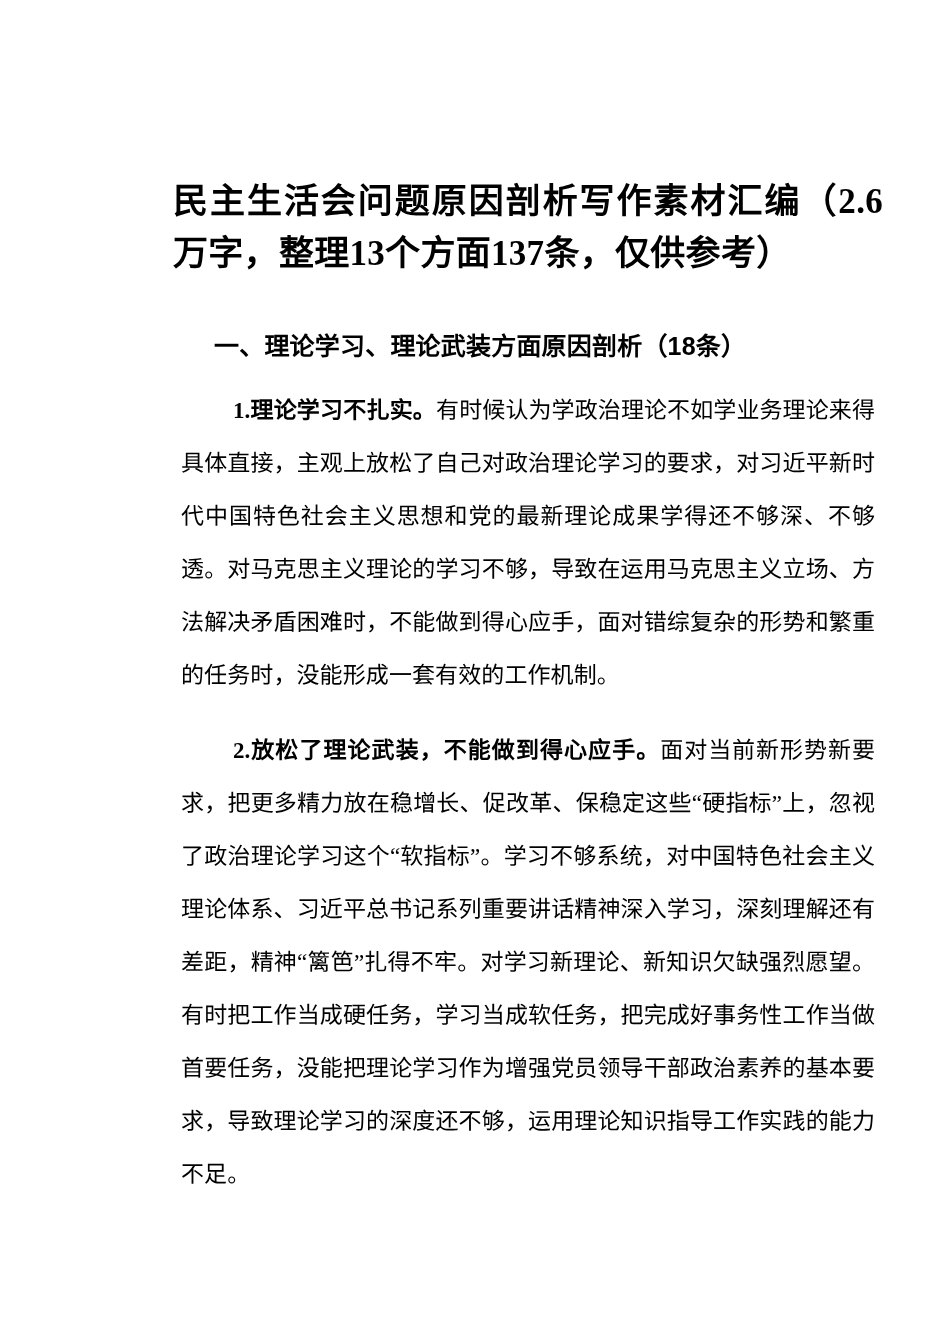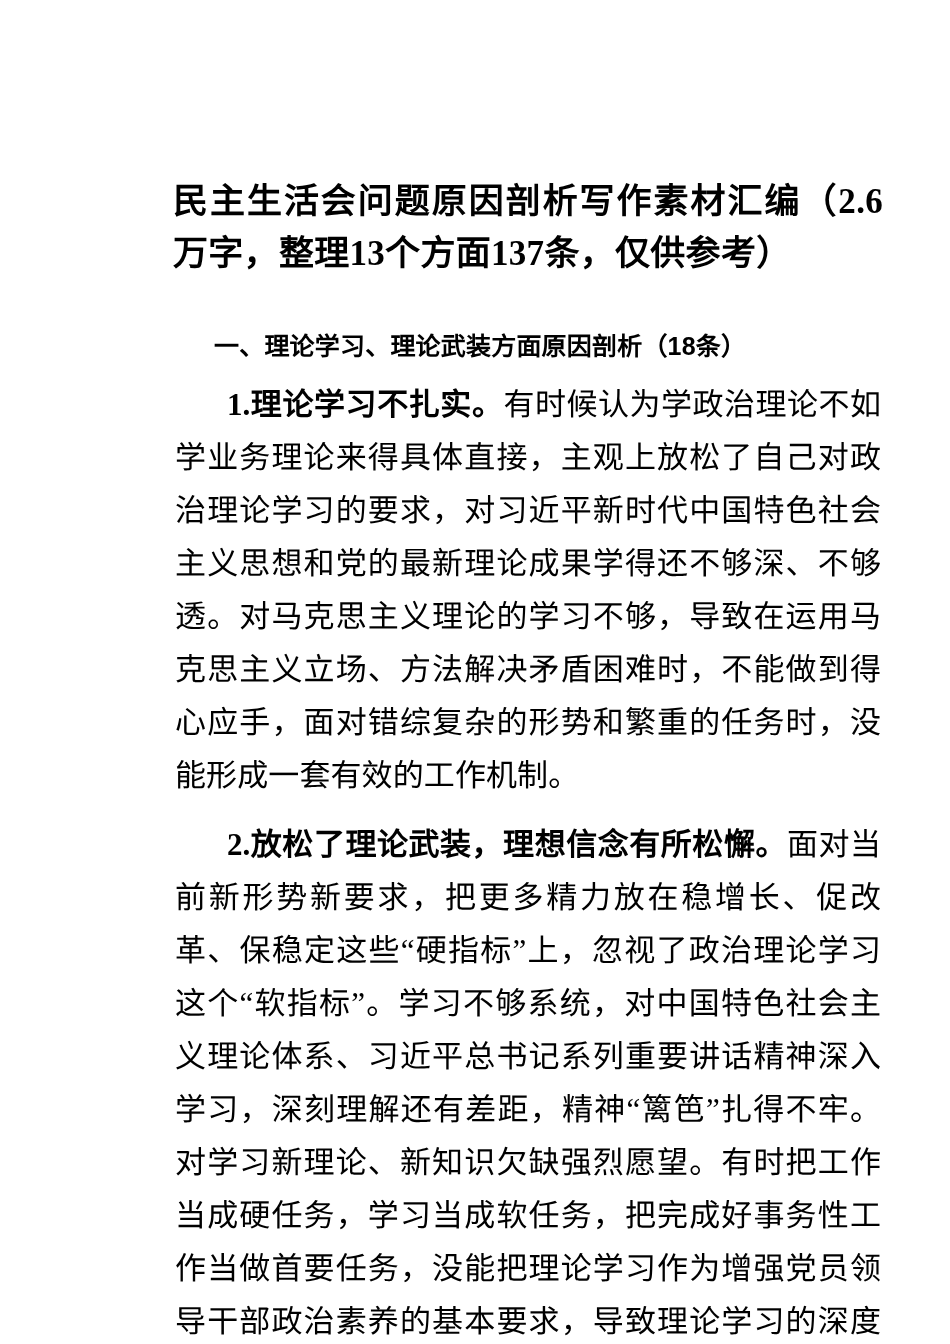--- a/index.html
+++ b/index.html
@@ -46,23 +46,23 @@
     padding-top: 46px;
     padding-left: 41px;
     font-size: 25px;
     line-height: 40px;
     font-weight: 700;
     font-family: Liberation Sans, sans-serif;
     letter-spacing: 0.2px;
   }
   
   .body-para {
-    margin: 2px;
+    margin: 8px;
     padding-top: 14px;
-    font-size: 31px;
+    font-size: 23px;
     line-height: 53px;
     text-align: justify;
     text-justify: inter-ideograph;
     text-indent: 52px;
     word-break: break-all;
     letter-spacing: 0.1px;
     font-family: "Liberation Serif", "DejaVu Serif", serif;
   }
   .body-para:first-of-type {
     padding-top: 10px;
@@ -85,17 +85,17 @@
 
     <h1 class="doc-title">民主生活会问题原因剖析写作素材汇编（2.6万字，整理13个方面137条，仅供参考）</h1>
 
     <h2 class="section-heading">一、理论学习、理论武装方面原因剖析（18条）</h2>
 
     <p class="body-para">
       <span class="lead-num">1.</span><span class="lead">理论学习不扎实。</span><span>有时候认为学政治理论不如学业务理论来得具体直接，主观上放松了自己对政治理论学习的要求，对习近平新时代中国特色社会主义思想和党的最新理论成果学得还不够深、不够透。对马克思主义理论的学习不够，导致在运用马克思主义立场、方法解决矛盾困难时，不能做到得心应手，面对错综复杂的形势和繁重的任务时，没能形成一套有效的工作机制。</span>
     </p>
 
     <p class="body-para">
-      <span class="lead-num">2.</span><span class="lead">放松了理论武装，理想信念有所松懈。</span><span>面对当前新形势新要求，把更多精力放在稳增长、促改革、保稳定这些“硬指标”上，忽视了政治理论学习这个“软指标”。学习不够系统，对中国特色社会主义理论体系、习近平总书记系列重要讲话精神深入学习，深刻理解还有差距，精神“篱笆”扎得不牢。对学习新理论、新知识欠缺强烈愿望。有时把工作当成硬任务，学习当成软任务，把完成好事务性工作当做首要任务，没能把理论学习作为增强党员领导干部政治素养的基本要求，导致理论学习的深度还不够，运用理论知识指导工作实践的能力不足。</span>
+      <span class="lead-num">2.</span><span class="lead">放松了理论武装，不能做到得心应手。</span><span>面对当前新形势新要求，把更多精力放在稳增长、促改革、保稳定这些“硬指标”上，忽视了政治理论学习这个“软指标”。学习不够系统，对中国特色社会主义理论体系、习近平总书记系列重要讲话精神深入学习，深刻理解还有差距，精神“篱笆”扎得不牢。对学习新理论、新知识欠缺强烈愿望。有时把工作当成硬任务，学习当成软任务，把完成好事务性工作当做首要任务，没能把理论学习作为增强党员领导干部政治素养的基本要求，导致理论学习的深度还不够，运用理论知识指导工作实践的能力不足。</span>
     </p>
 
   </div>
 </div>
 
 </body></html>

